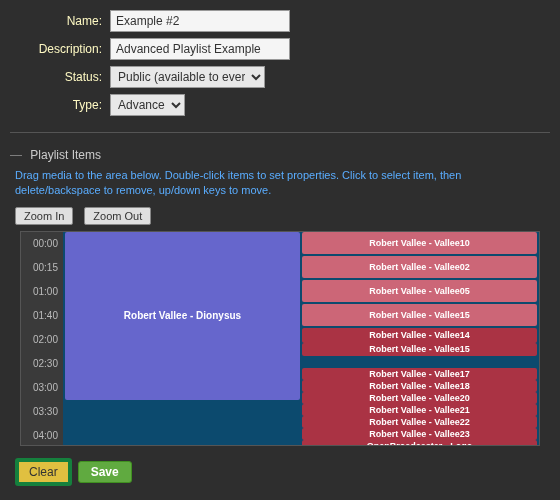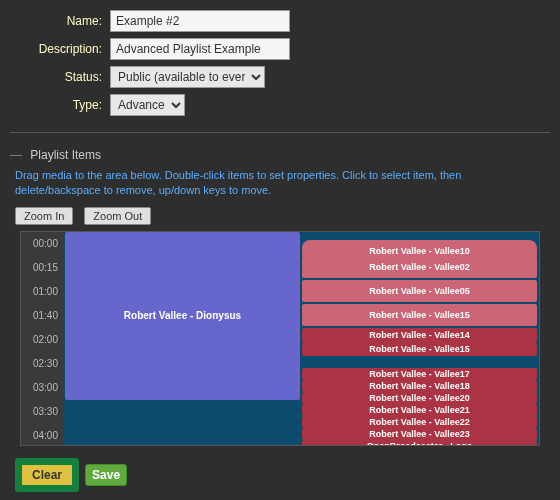--- a/index.html
+++ b/index.html
@@ -154,34 +154,34 @@
 
     .footer-bar {
       display: flex;
       align-items: center;
       gap: 6px;
       padding: 6px 15px;
       margin-top: 6px;
     }
     .footer-btn-clear {
       background: #e0c040;
-      border: 7px solid #15803d;
+      border: 4px solid #15803d;
       color: #333;
       font-size: 12px;
       padding: 3px 10px;
       cursor: pointer;
       border-radius: 3px;
-      font-weight: bold;
+      font-weight: normal;
     }
     .footer-btn-save {
       background: #60aa40;
       border: 1px solid #409020;
       color: #fff;
       font-size: 12px;
-      padding: 3px 6px;
+      padding: 3px 12px;
       cursor: pointer;
       border-radius: 3px;
       font-weight: bold;
     }
   </style>
 </head>
 <body>
 
 <div class="form-area">
   <div class="form-row">
@@ -225,21 +225,21 @@
         <div class="time-tick">02:30</div>
         <div class="time-tick">03:00</div>
         <div class="time-tick">03:30</div>
         <div class="time-tick">04:00</div>
       </div>
     <div class="tracks-area">
       <div class="track-col" id="track-left">
           <div class="track-block track-block-blue" style="top: 0px; height: 168px; left: 0px; right: 0px;">Robert Vallee - Dionysus</div>
         </div>
       <div class="track-col" id="track-right" style="position:relative;">
-          <div class="track-block track-block-pink" style="top: 8px; height: 22px; left: 0px; right: 0px; border-radius: 8px;">Robert Vallee - Vallee10</div>
+          <div class="track-block track-block-pink" style="top: 0px; height: 22px; left: 0px; right: 0px;">Robert Vallee - Vallee10</div>
           <div class="track-block track-block-pink" style="top: 24px; height: 22px; left: 0px; right: 0px;">Robert Vallee - Vallee02</div>
           <div class="track-block track-block-pink" style="top: 48px; height: 22px; left: 0px; right: 0px;">Robert Vallee - Vallee05</div>
           <div class="track-block track-block-pink" style="top: 72px; height: 22px; left: 0px; right: 0px;">Robert Vallee - Vallee15</div>
           <div class="track-block track-block-red" style="top: 96px; height: 15px; left: 0px; right: 0px;">Robert Vallee - Vallee14</div>
           <div class="track-block track-block-red" style="top: 111px; height: 13px; left: 0px; right: 0px;">Robert Vallee - Vallee15</div>
           <div class="track-block track-block-red" style="top: 136px; height: 12px; left: 0px; right: 0px;">Robert Vallee - Vallee17</div>
           <div class="track-block track-block-red" style="top: 148px; height: 12px; left: 0px; right: 0px;">Robert Vallee - Vallee18</div>
           <div class="track-block track-block-red" style="top: 160px; height: 12px; left: 0px; right: 0px;">Robert Vallee - Vallee20</div>
           <div class="track-block track-block-red" style="top: 172px; height: 12px; left: 0px; right: 0px;">Robert Vallee - Vallee21</div>
           <div class="track-block track-block-red" style="top: 184px; height: 12px; left: 0px; right: 0px;">Robert Vallee - Vallee22</div>

